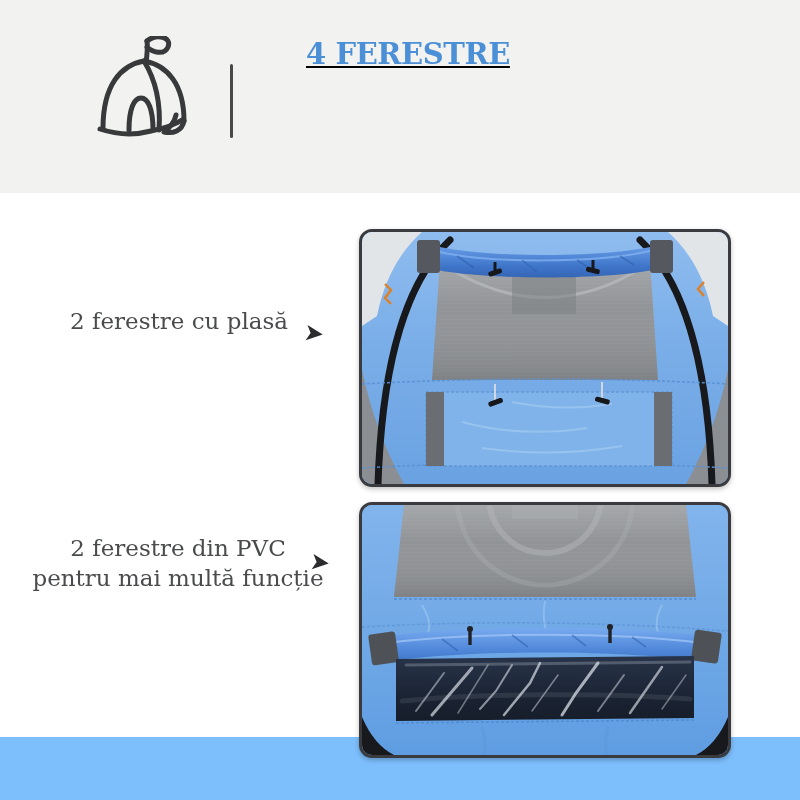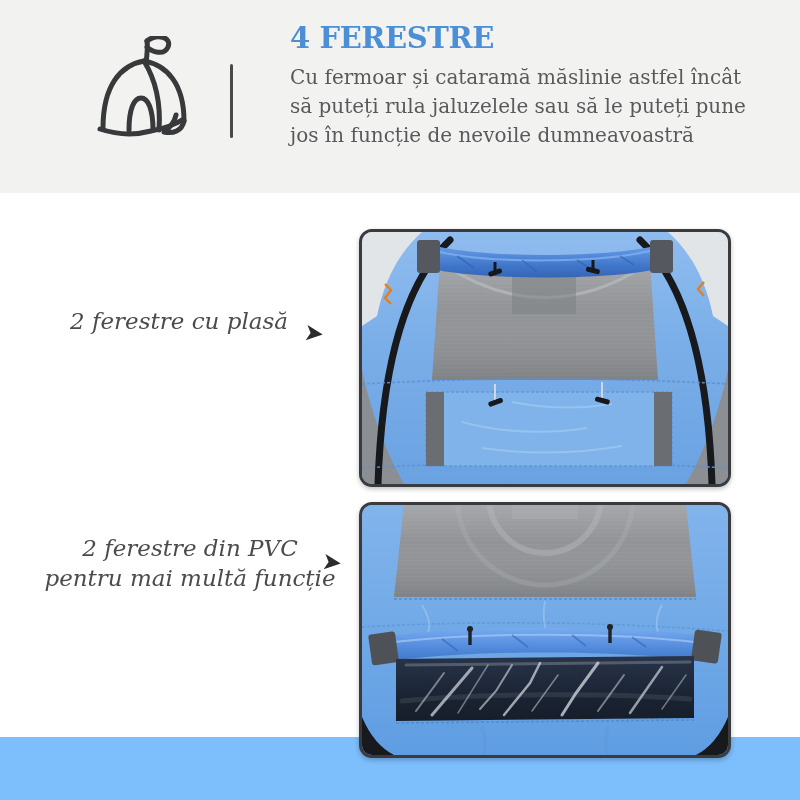--- a/index.html
+++ b/index.html
@@ -10,26 +10,26 @@
   .hdr{position:absolute;left:0;top:0;width:800px;height:193px;background:#f2f2f1;}
   .hdr-icon{position:absolute;left:94px;top:36px;width:100px;height:108px;}
   .hdr-icon svg{display:block;width:100%;height:100%;}
   .hdr-divider{position:absolute;left:230px;top:64px;width:3px;height:74px;background:#49494b;border-radius:2px;}
   .hdr-text{position:absolute;left:290px;top:21px;width:470px;}
   .title-line{display:block;font-weight:700;font-size:29px;line-height:34px;letter-spacing:-0.4px;color:#4b8fd7;}
   .desc{margin-top:8px;}
   .desc-line{display:block;font-size:20px;line-height:29px;color:#58595b;}
 
   
-  .caption{position:absolute;text-align:center;color:#4a4b4d;font-size:23px;line-height:30px;font-style:italic;}
+  .caption{position:absolute;text-align:center;color:#4a4b4d;font-size:23px;line-height:30px;}
   .caption .cap-line{display:block;}
   .caption .arrow{position:absolute;font-family:"DejaVu Sans","Liberation Sans",sans-serif;font-size:24px;line-height:24px;color:#2c2c2e;transform:rotate(7deg);}
   #caption-1{left:28px;top:306px;width:302px;}
   #caption-1 .arrow{right:6px;top:15px;}
-  #caption-2{left:36px;top:533px;width:308px;}
+  #caption-2{left:24px;top:533px;width:308px;}
   #caption-2 .arrow{right:2px;top:17px;}
 
   
   .photo{position:absolute;width:372px;border:3px solid #3a3b3f;border-radius:13px;overflow:hidden;background:#79aee8;z-index:2;box-shadow:0 2px 5px rgba(0,0,0,.25);box-sizing:border-box;}
   .photo svg{display:block;width:100%;height:100%;}
   #photo-1{left:359px;top:229px;height:258px;}
   #photo-2{left:359px;top:502px;height:256px;}
 
   
   .footer-bar{position:absolute;left:0;top:737px;width:800px;height:63px;background:#7dbefd;z-index:1;}
@@ -46,28 +46,23 @@
         <path d="M53 5 C 63 -3 78 1 74 11 C 70 20 58 16 53 11"></path>
         <path d="M9 92 C 9 49 27 29 50 25 C 73 29 90 48 90 85"></path>
         <path d="M6 93 C 24 99 42 99 57 95 C 72 92 82 88 88 84"></path>
         <path d="M90 85 C 88 95 79 98 70 96 C 78 90 81 84 82 79"></path>
         <path d="M50 25 C 61 43 67 66 65 94"></path>
         <path d="M35 94 C 35 73 40 62 47 62 C 54 62 59 73 59 94"></path>
       </svg>
     </div>
     <div class="hdr-divider"></div>
     <div class="hdr-text">
-      <h1 style="margin:0;">
+      <h1 style="margin:16px;text-decoration:underline;">
         <span class="title-line" style="color: rgb(75, 143, 215);">4 FERESTRE</span>
       </h1>
-      <p class="desc" style="margin:8px 0 0 0;">
-        <span class="desc-line">Cu fermoar și cataramă măslinie astfel încât</span>
-        <span class="desc-line">să puteți rula jaluzelele sau să le puteți pune</span>
-        <span class="desc-line">jos în funcție de nevoile dumneavoastră</span>
-      </p>
     </div>
   </header>
 
   <div class="caption" id="caption-1">
     <span class="cap-line">2 ferestre cu plasă</span>
     <span class="arrow">➤</span>
   </div>
 
   <figure class="photo" id="photo-1" style="margin:0;">
     <svg viewBox="0 0 366 252" preserveAspectRatio="none">

